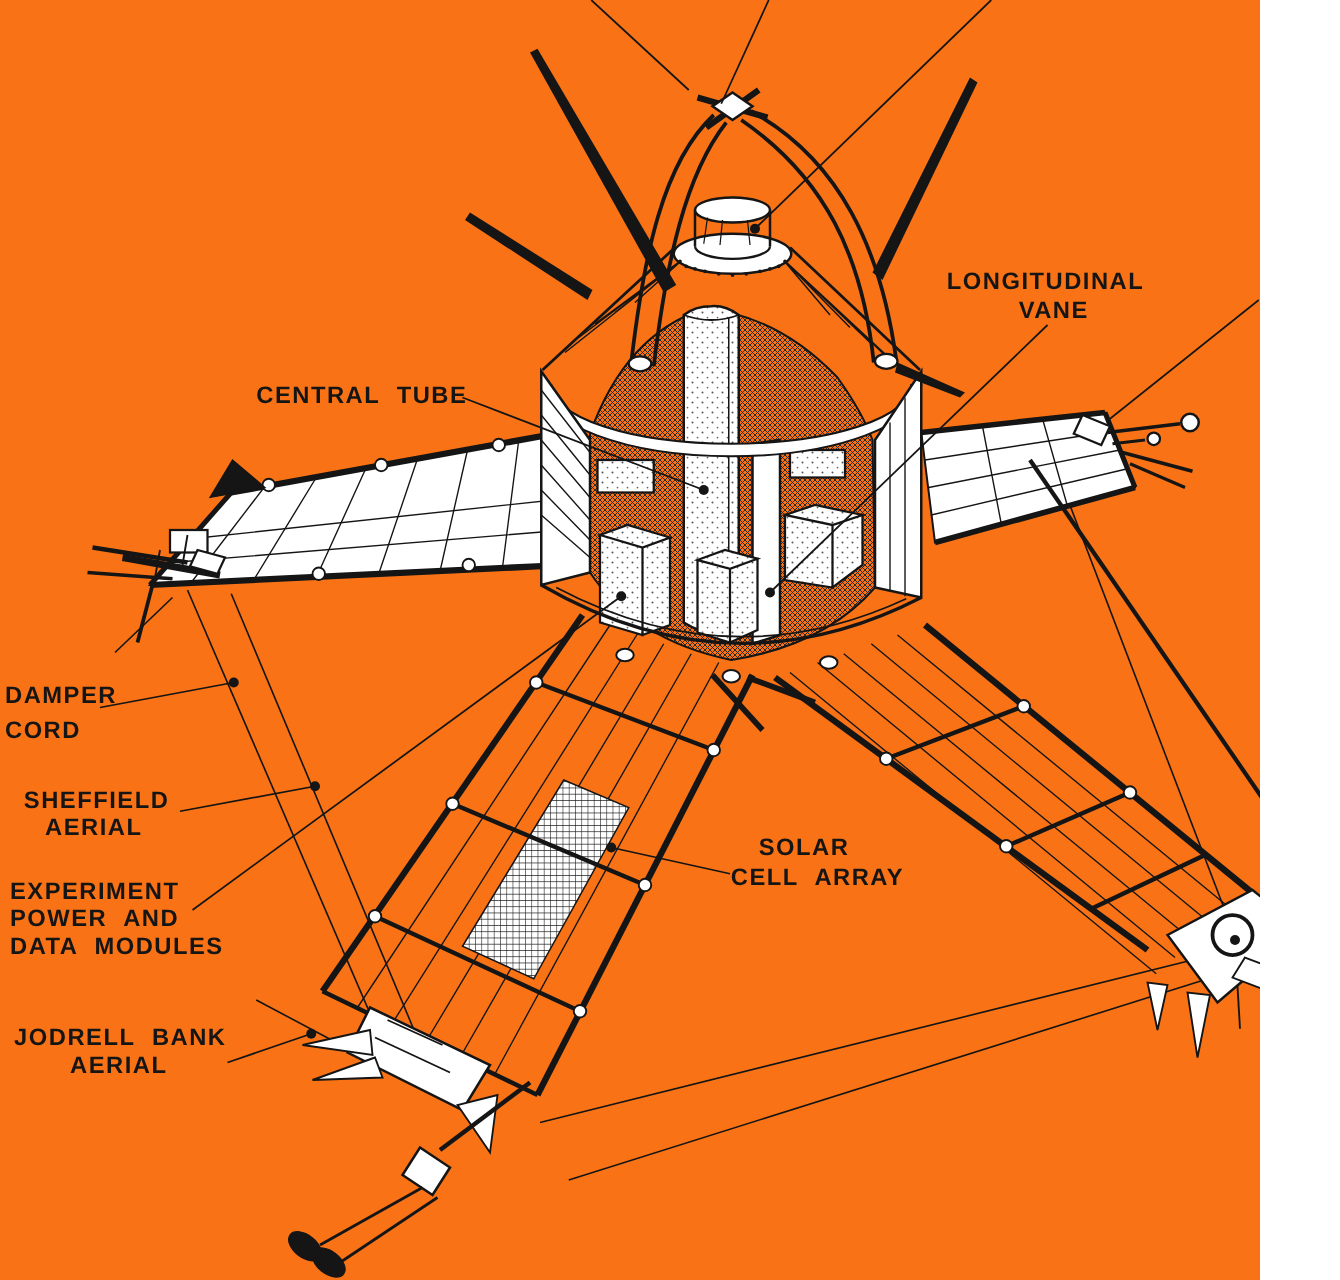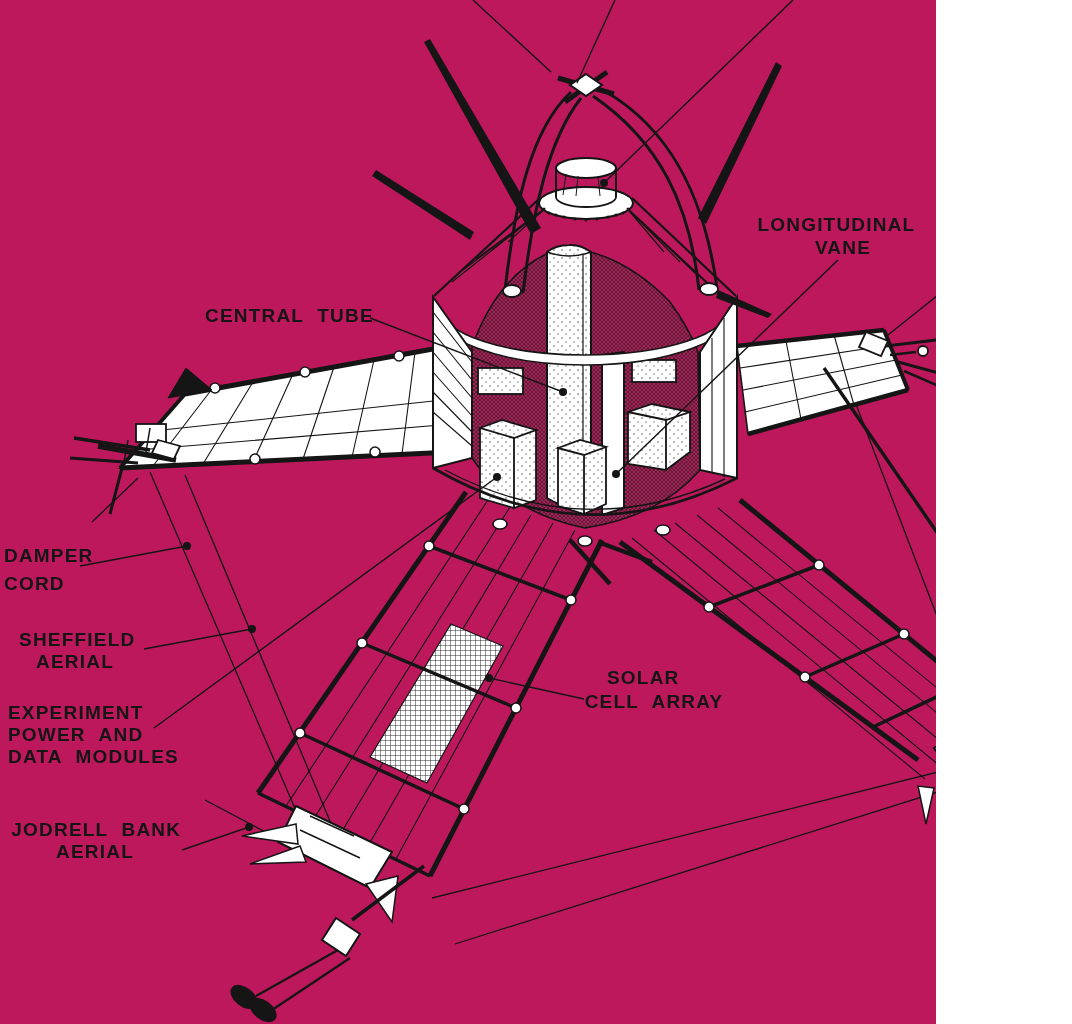--- a/index.html
+++ b/index.html
@@ -1,16 +1,16 @@
 <!DOCTYPE html>
 <html><head>
 <meta charset="utf-8">
 <style>
   html,body{margin:0;padding:0;background:#ffffff;}
-  .stage{position:relative;width:936px;height:1024px;background:#be185d;overflow:hidden;}
+  .stage{position:relative;width:1008px;height:1024px;background:#f97316;overflow:hidden;}
   svg{display:block;}
   .lbl{font-family:"Liberation Sans",sans-serif;font-weight:700;font-size:19px;
        letter-spacing:1.2px;word-spacing:7px;fill:#151515;}
   path,line,ellipse,circle,polygon{vector-effect:none;}
 </style>
 </head>
 <body>
 
 <div class="stage">
 <svg width="1072" height="1024" viewBox="0 0 1072 1024">

